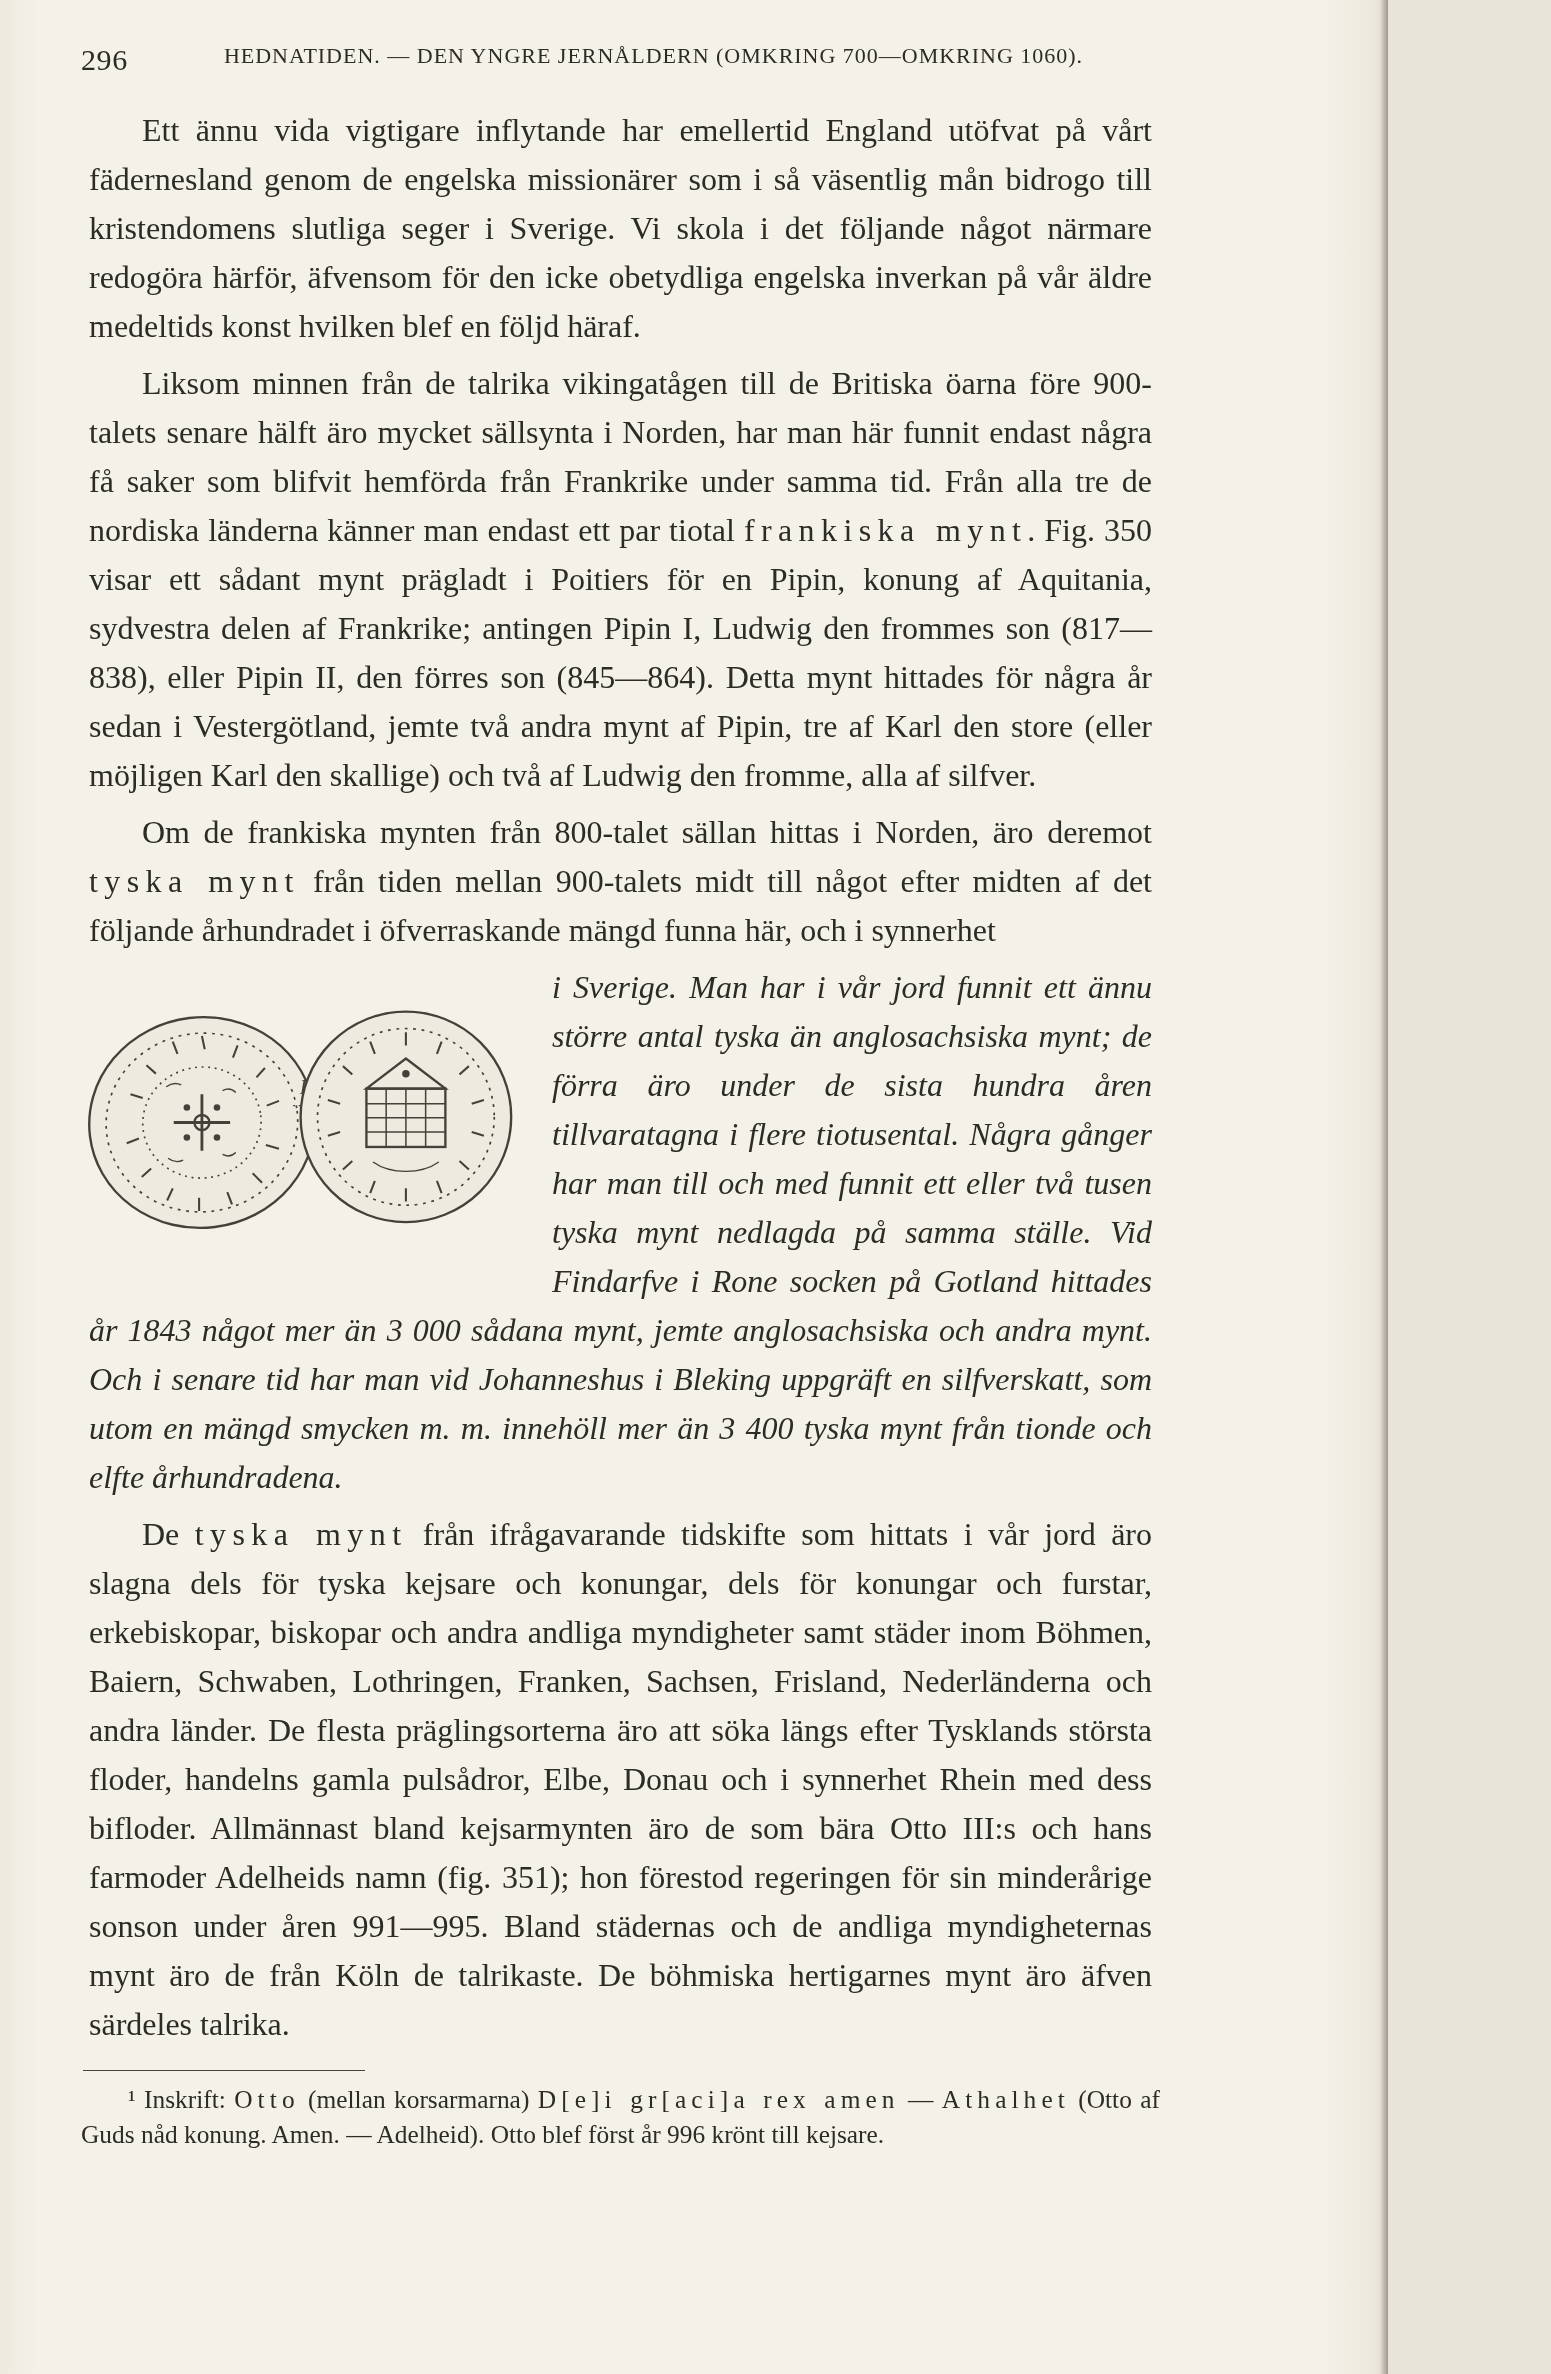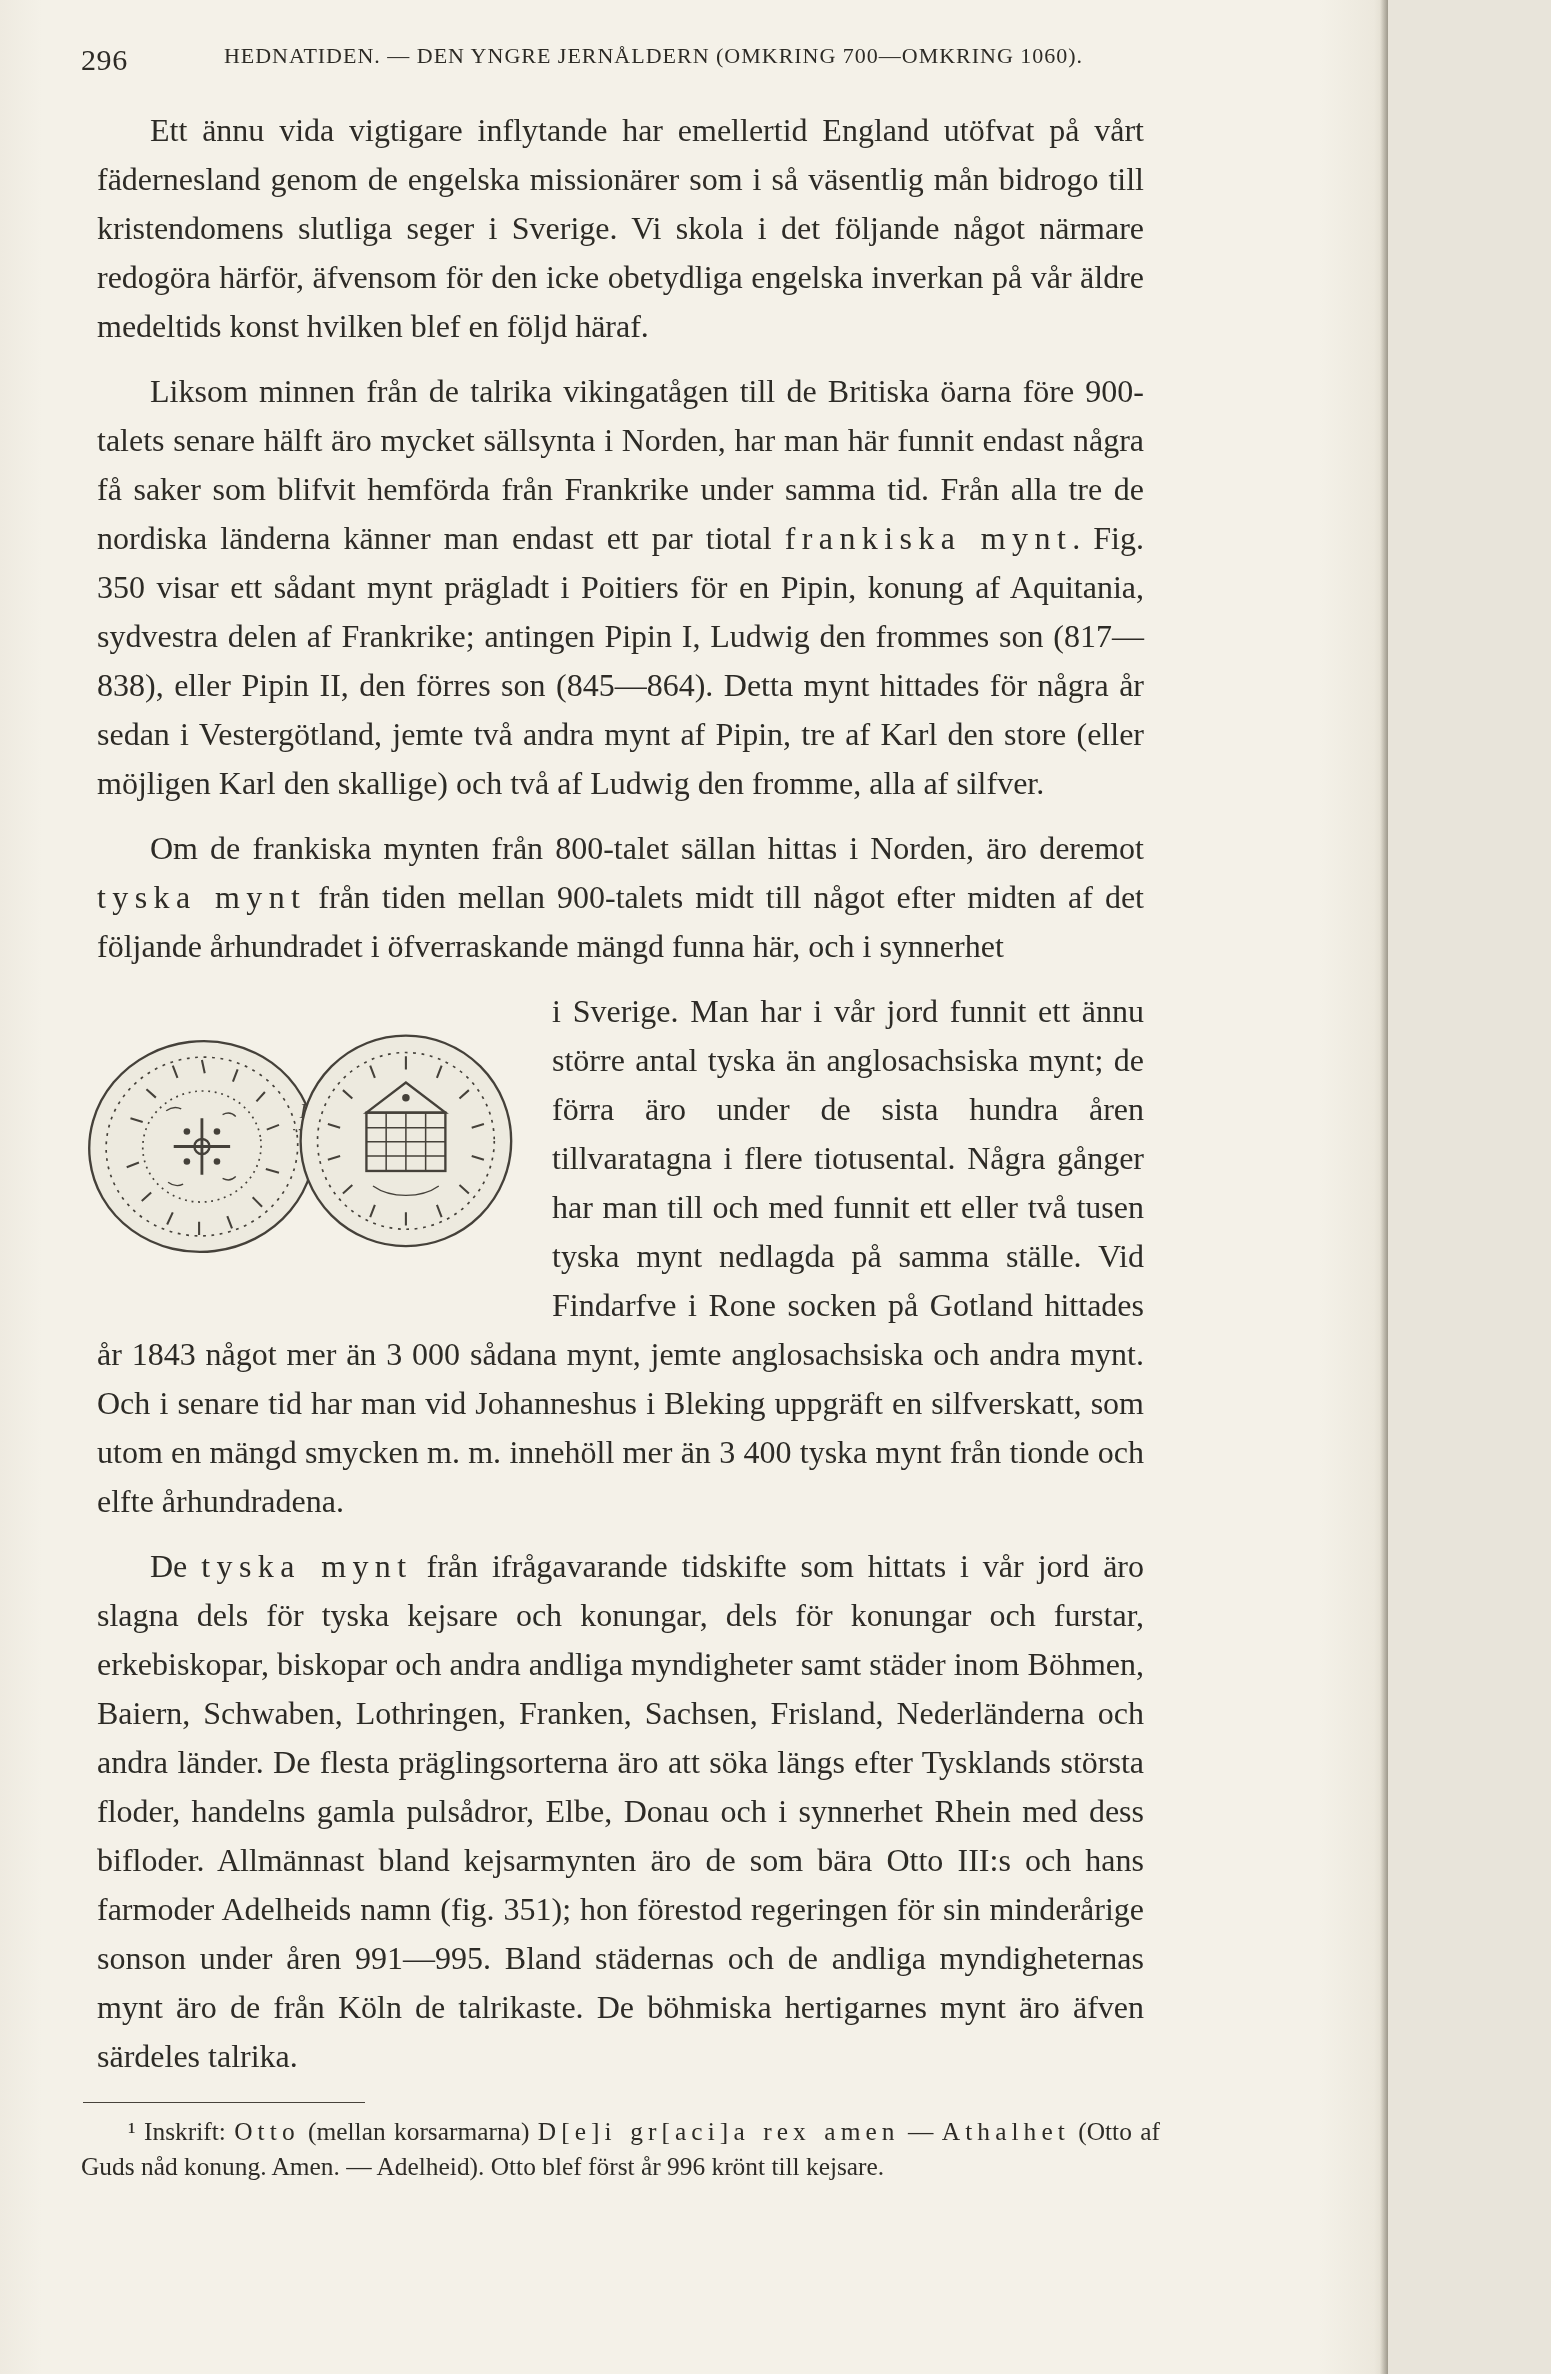--- a/index.html
+++ b/index.html
@@ -44,23 +44,23 @@
     text-align: center;
     padding-left: 66px;
     font-size: 22px;
     letter-spacing: .045em;
   }
   main.body-text {
     font-size: 32px;
     line-height: 49px;
     text-align: justify;
   }
-  p.para { margin: 16px; }
+  p.para { margin: 8px; }
   p.indent { text-indent: 53px; }
-  p.noindent { text-indent: 0; }
+  p.noindent { text-indent: 0; font-style: italic; }
   .spaced { letter-spacing: .2em; }
 
   figure.coin-figure {
     float: left;
     width: 443px;
     margin: 11.3px 28px 7.5px 0;
     padding: 0;
     text-align: center;
   }
   figure.coin-figure svg { display: block; margin: 0 auto; }

